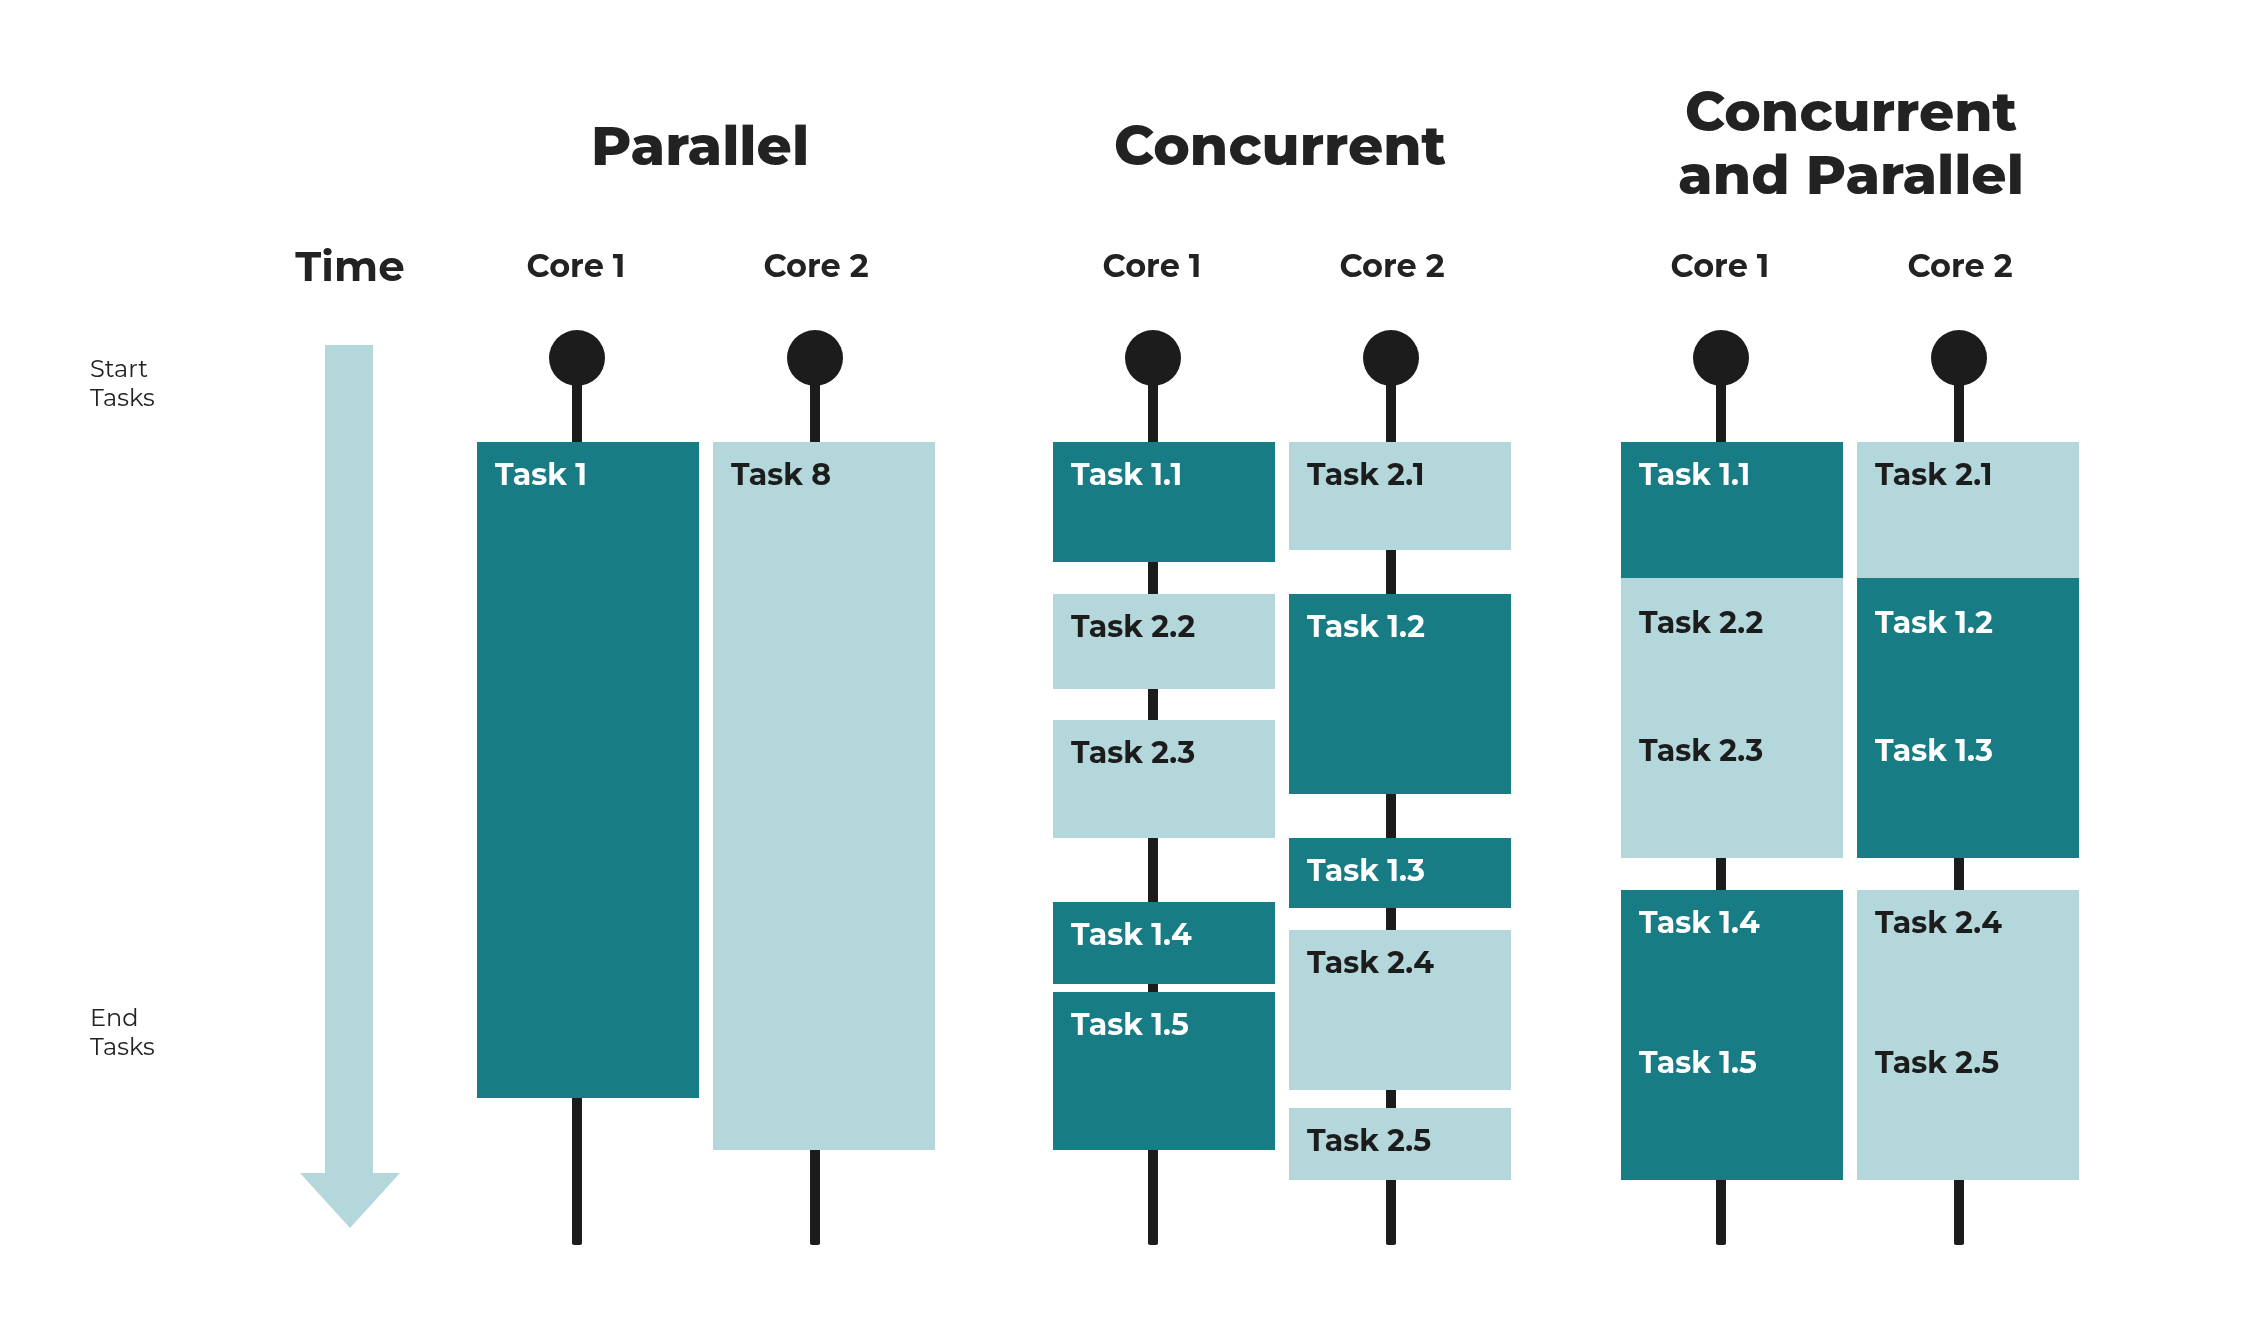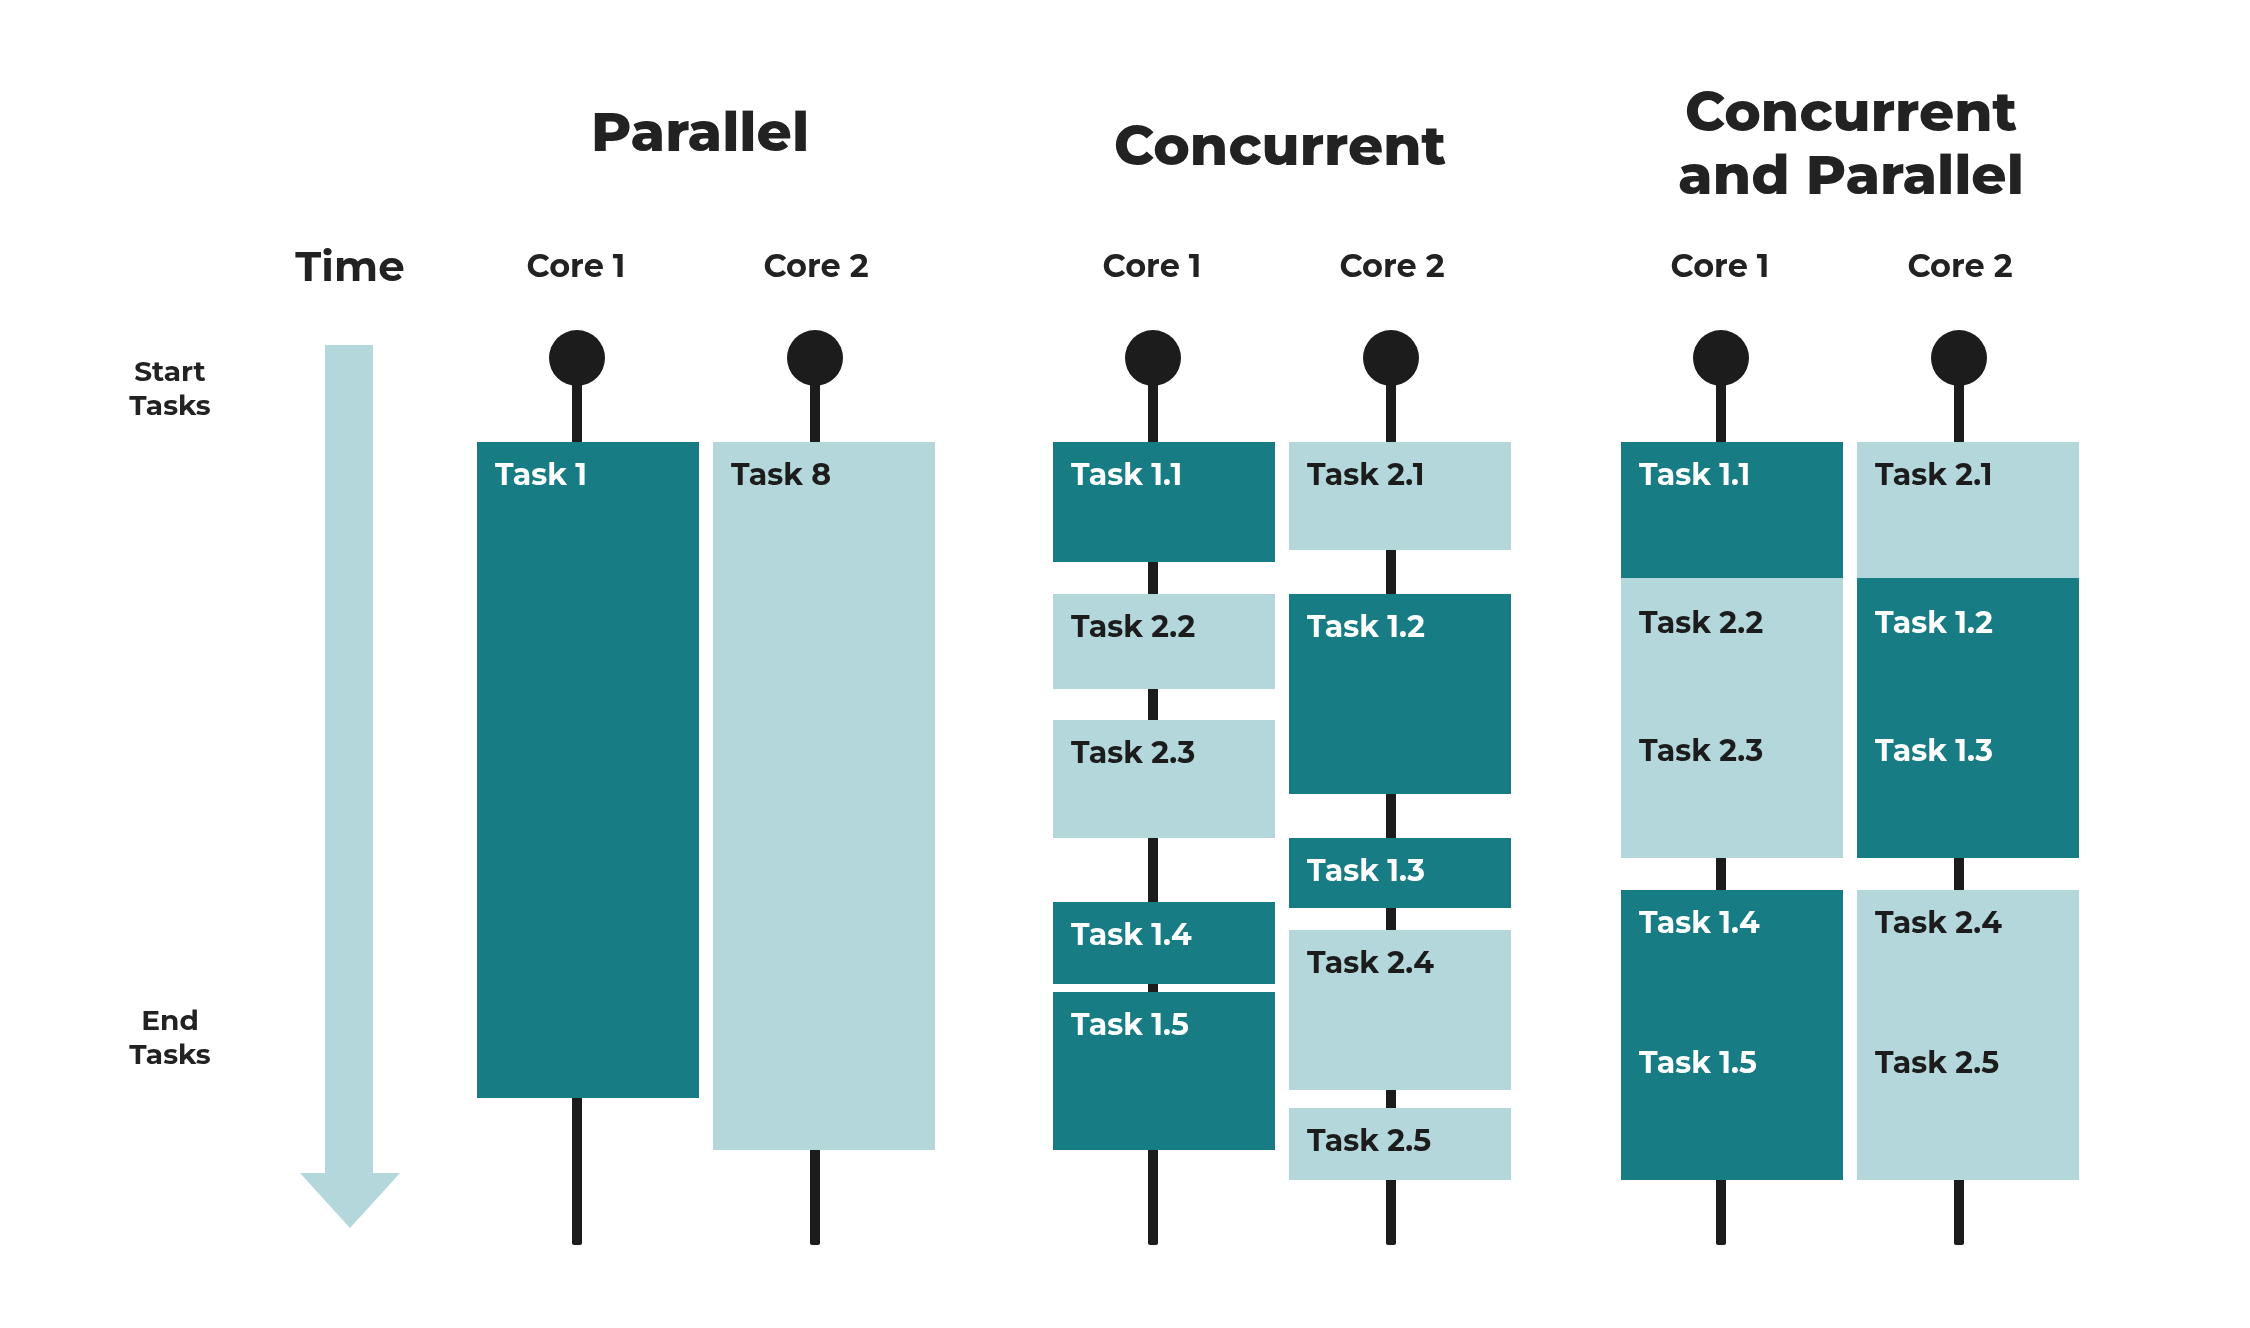--- a/index.html
+++ b/index.html
@@ -18,23 +18,23 @@
     text-align: center;
   }
   .core-label {
     position: absolute;
     font-weight: 700;
     font-size: 32px;
     text-align: center;
   }
   .side-label {
     position: absolute;
-    font-weight: 700;
-    font-size: 28px;
-    text-align: center;
+    font-weight: 400;
+    font-size: 24px;
+    text-align: left;
     line-height: 1.2;
   }
   .time-label {
     position: absolute;
     font-weight: 700;
     font-size: 42px;
     text-align: center;
   }
   .dot {
     position: absolute;
@@ -74,21 +74,21 @@
 
 <div class="time-label" style="left:280px; top:240px; width:140px;">Time</div>
 <div class="side-label" style="left:90px; top:355px; width:160px; white-space:pre-line;">Start
 Tasks</div>
 <div class="side-label" style="left:90px; top:1004px; width:160px; white-space:pre-line;">End
 Tasks</div>
 
 <div class="arrow-body" style="left:325px; top:345px; width:48px; height:830px;"></div>
 <div class="arrow-head" style="left:300px; top:1173px;"></div>
 
-<div class="title" style="left:500px; top:98px; width:400px;">Parallel</div>
+<div class="title" style="left:500px; top:112px; width:400px;">Parallel</div>
 
 <div class="core-label" style="left:486px; top:246px; width:180px;">Core 1</div>
 <div class="core-label" style="left:726px; top:246px; width:180px;">Core 2</div>
 
 <div class="vline" style="left:572px; top:355px; height:890px;"></div>
 <div class="dot" style="left:549px; top:330px;"></div>
 <div class="vline" style="left:810px; top:355px; height:890px;"></div>
 <div class="dot" style="left:787px; top:330px;"></div>
 
 <div class="task dark" style="left:477px; top:442px; width:222px; height:656px;">Task 1</div>

